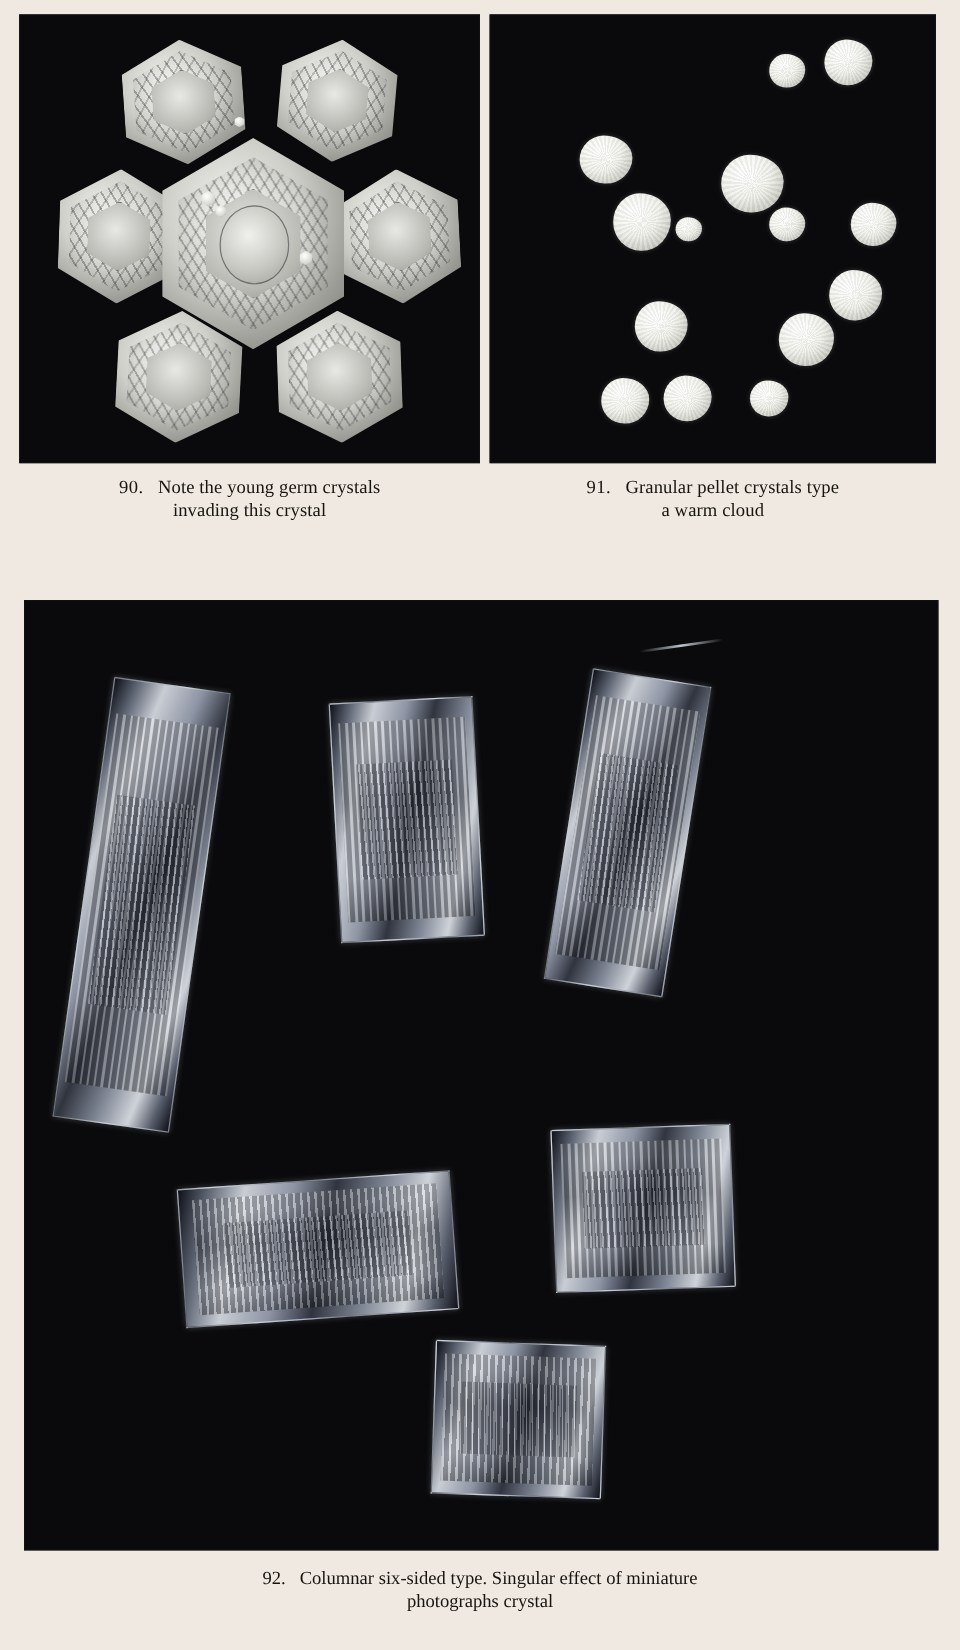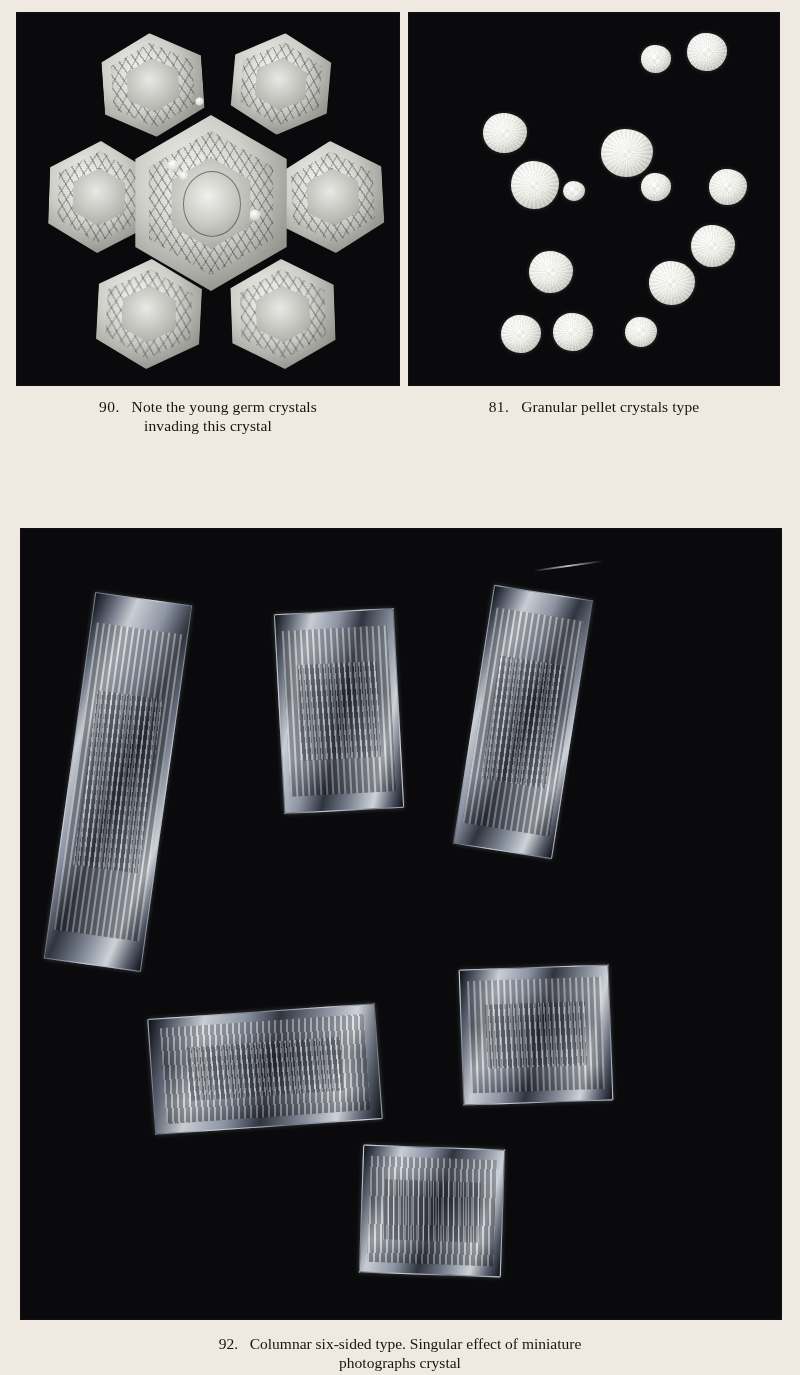--- a/index.html
+++ b/index.html
@@ -54,21 +54,21 @@
     font-variant: small-caps;
     letter-spacing: 0.4px;
   }
   .caption .num::after { content: ""; }
   .cap-line2 { display: block; }
 
   
   .bottom-plate {
     position: absolute;
     left: 20px;
-    top: 528px;
+    top: 500px;
     width: 760px;
   }
   .bottom-plate .plate-img {
     width: 760px;
     height: 790px;
   }
   .bottom-caption {
     text-align: center;
     font-size: 15.5px;
     line-height: 1.25;
@@ -213,22 +213,23 @@
         <div class="pellet" style="left:232px; top:160px; width:30px; height:28px;"></div>
         <div class="pellet" style="left:300px; top:156px; width:38px; height:36px;"></div>
         <div class="pellet" style="left:282px; top:212px; width:44px; height:42px;"></div>
         <div class="pellet" style="left:120px; top:238px; width:44px; height:42px;"></div>
         <div class="pellet" style="left:240px; top:248px; width:46px; height:44px;"></div>
         <div class="pellet" style="left:92px;  top:302px; width:40px; height:38px;"></div>
         <div class="pellet" style="left:144px; top:300px; width:40px; height:38px;"></div>
         <div class="pellet" style="left:216px; top:304px; width:32px; height:30px;"></div>
       </div>
       <figcaption class="caption">
-        <span class="num">81.</span>
+        <span class="num">91.</span>
         &nbsp;&nbsp;<span>Granular pellet crystals type</span>
+        <span class="cap-line2">a warm cloud</span>
       </figcaption>
     </figure>
   </div>
 
   <figure class="bottom-plate" style="margin:0;">
     <div class="plate-img">
       <div class="streak" style="left:512px; top:36px; width:70px; transform: rotate(-8deg);"></div>
 
       <div class="col" style="left:48px;  top:68px;  width:96px;  height:368px; transform: rotate(8deg);"></div>
       <div class="col" style="left:258px; top:82px;  width:118px; height:198px; transform: rotate(-3deg);"></div>

